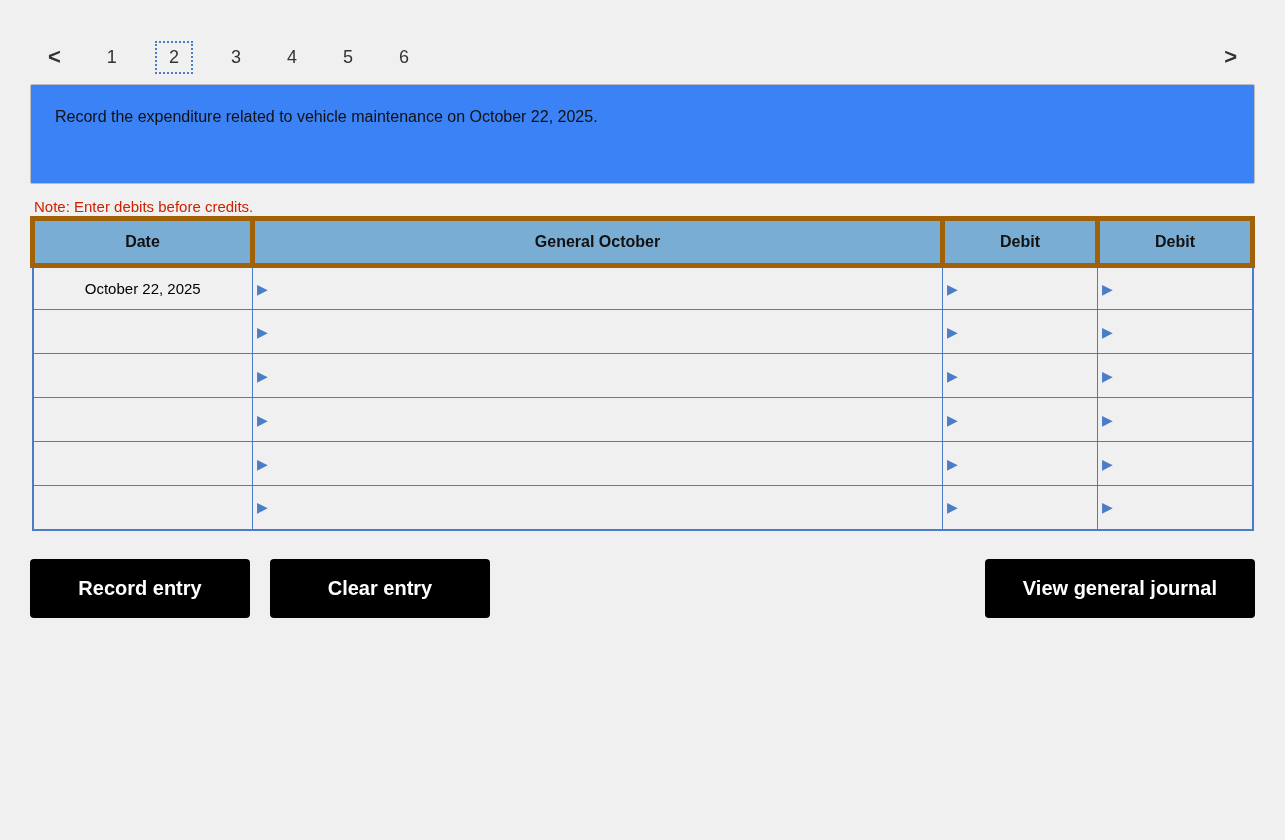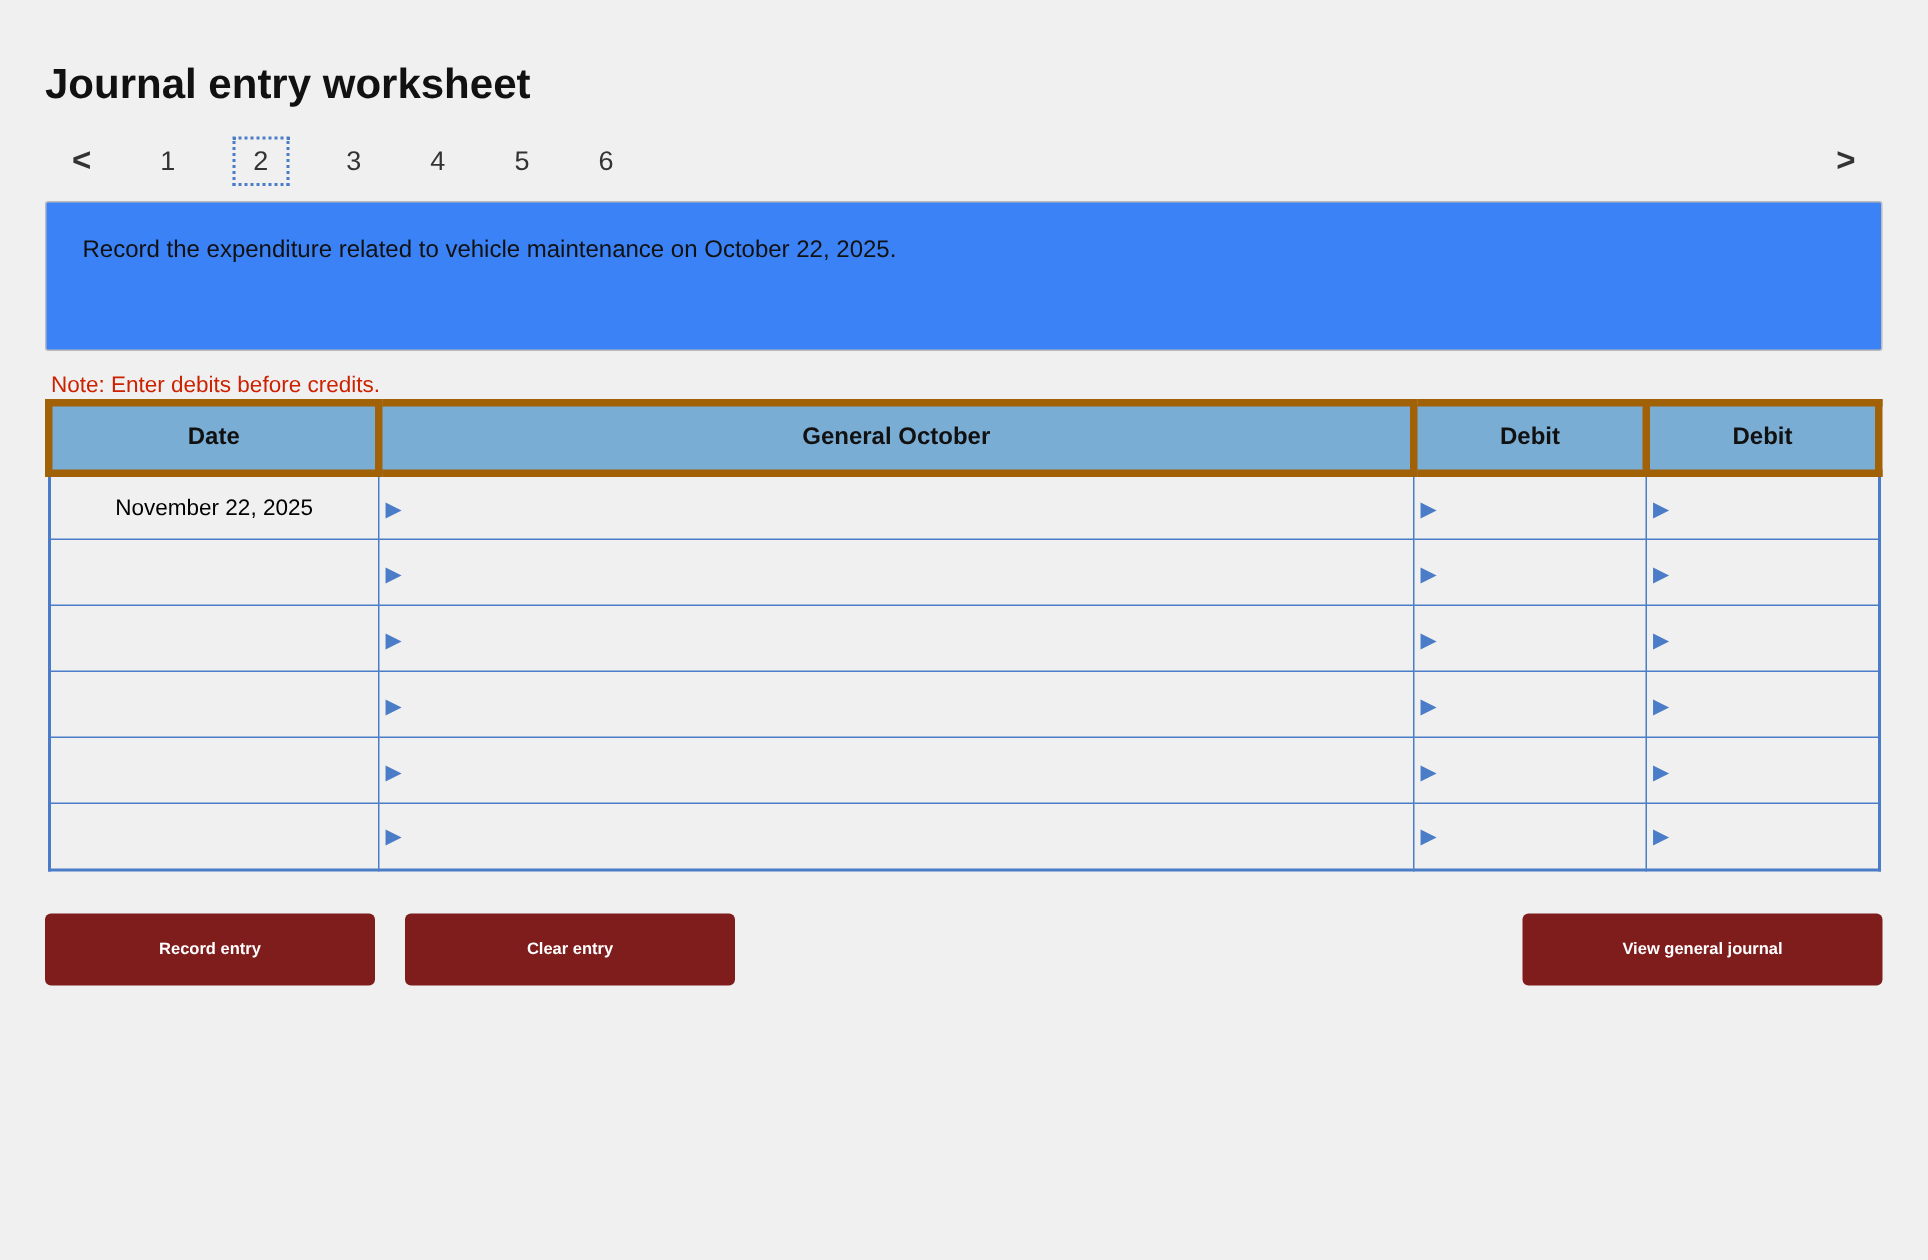--- a/index.html
+++ b/index.html
@@ -126,42 +126,41 @@
       display: flex;
       align-items: center;
       gap: 0;
       justify-content: space-between;
     }
     .btn-group-left {
       display: flex;
       gap: 20px;
     }
     .btn {
-      background: #7f1d1d;
+      background: #000000;
       color: #fff;
       border: none;
       border-radius: 4px;
-      font-size: 11px;
+      font-size: 20px;
       font-weight: bold;
       padding: 18px 38px;
       cursor: pointer;
       min-width: 220px;
     }
     .btn-clear {
       min-width: 220px;
     }
     .btn-view {
       min-width: 240px;
     }
   </style>
 </head>
 <body>
 
 <div class="container">
-  <h1 class="page-title">Journal entry worksheet</h1>
 
   <div class="nav-row">
     <span class="nav-arrow">&lt;</span>
     <span class="nav-number">1</span>
     <span class="nav-number active">2</span>
     <span class="nav-number">3</span>
     <span class="nav-number">4</span>
     <span class="nav-number">5</span>
     <span class="nav-number">6</span>
     <span class="nav-arrow" style="margin-left:auto">&gt;</span>
@@ -177,21 +176,21 @@
     <thead>
       <tr>
         <th>Date</th>
         <th>General October</th>
         <th>Debit</th>
         <th>Debit</th>
       </tr>
     </thead>
     <tbody id="table-body">
     <tr>
-          <td class="td-date">November 22, 2025</td>
+          <td class="td-date">October 22, 2025</td>
           <td class="td-journal"><span class="arrow-indicator">▶</span><input type="text" style=""></td>
           <td class="td-debit"><span class="arrow-indicator">▶</span><input type="text" style=""></td>
           <td class="td-credit"><span class="arrow-indicator">▶</span><input type="text" style=""></td>
         </tr>
         <tr>
           <td class="td-date"></td>
           <td class="td-journal"><span class="arrow-indicator">▶</span><input type="text" style=""></td>
           <td class="td-debit"><span class="arrow-indicator">▶</span><input type="text" style=""></td>
           <td class="td-credit"><span class="arrow-indicator">▶</span><input type="text" style=""></td>
         </tr>

